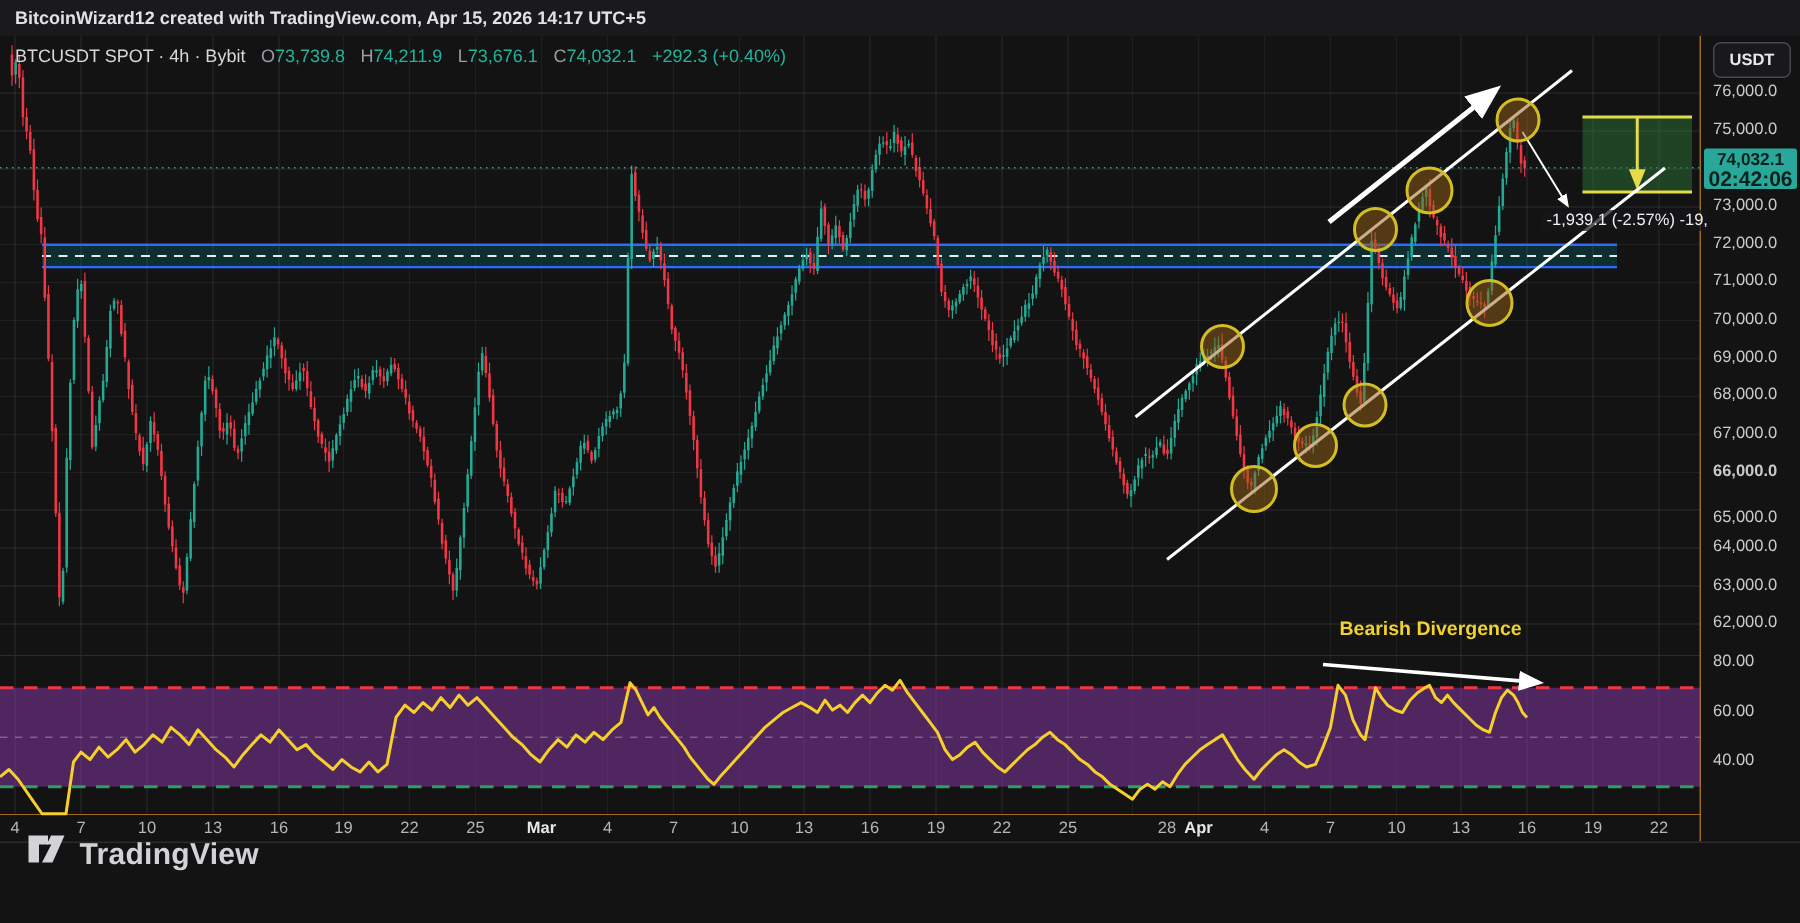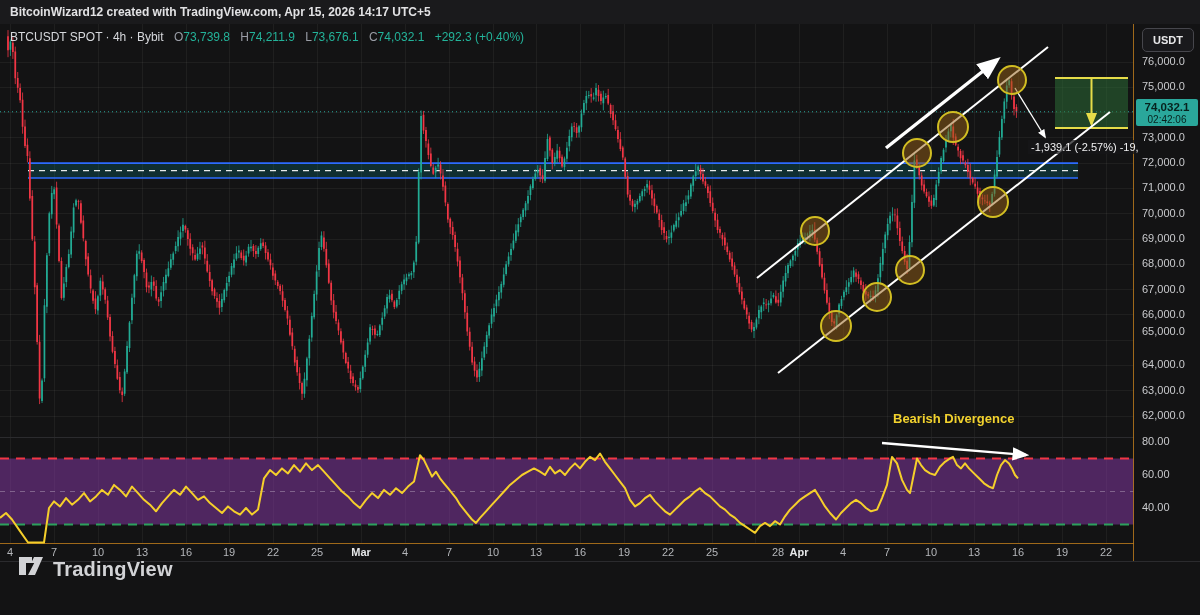--- a/index.html
+++ b/index.html
@@ -18,21 +18,21 @@
   .pa-label{position:absolute;left:8px;font-size:11px;color:#c9cacd;white-space:nowrap;}
   .time-axis{position:absolute;left:0;top:545px;width:1134px;height:16px;z-index:4;}
   .ta-label{position:absolute;top:1px;font-size:11px;color:#b4b6ba;transform:translateX(-50%);white-space:nowrap;}
   .ta-label.bold{font-weight:bold;color:#e6e7e9;}
   .currency-btn{position:absolute;left:1142px;top:28px;width:50px;height:22px;background:#19191c;
                 border:1px solid #46464c;border-radius:5px;color:#e8e8ea;font-size:11px;font-weight:bold;
                 text-align:center;line-height:22px;z-index:7;cursor:pointer;}
   .price-badge{position:absolute;left:1136px;width:62px;height:27px;border-radius:2px;z-index:7;
                text-align:center;color:#07211d;}
   .price-badge .p{font-size:11.5px;font-weight:bold;line-height:14px;padding-top:1px;}
-  .price-badge .t{font-size:10px;font-weight:normal;line-height:11px;}
+  .price-badge .t{font-size:14px;font-weight:bold;line-height:11px;}
   .measure-label{position:absolute;z-index:6;font-size:11px;color:#f0f0f2;background:rgba(22,22,25,0.72);
                  padding:1px 3px;white-space:nowrap;width:104px;overflow:hidden;}
   .bearish-label{position:absolute;z-index:6;font-size:13px;font-weight:bold;color:#f2d22e;white-space:nowrap;}
   .footer{position:absolute;left:18px;top:553px;display:flex;align-items:flex-end;z-index:6;cursor:pointer;}
   .footer .tv-name{color:#d2d3d6;font-size:20px;font-weight:bold;margin-left:9px;letter-spacing:.2px;}
 </style>
 </head>
 <body>
 
 <div class="screen">
@@ -160,22 +160,22 @@
   <div class="price-axis" id="price-axis">
       <div class="pa-label" style="top: 31px;">76,000.0</div>
       <div class="pa-label" style="top: 56.2857px;">75,000.0</div>
       <div class="pa-label" style="top: 106.857px; text-align: right;">73,000.0</div>
       <div class="pa-label" style="top: 132.143px;">72,000.0</div>
       <div class="pa-label" style="top: 157.429px;">71,000.0</div>
       <div class="pa-label" style="top: 182.714px;">70,000.0</div>
       <div class="pa-label" style="top: 208px;">69,000.0</div>
       <div class="pa-label" style="top: 233.286px;">68,000.0</div>
       <div class="pa-label" style="top: 258.571px;">67,000.0</div>
-      <div class="pa-label" style="top: 283.857px;">66,000.0</div>
-      <div class="pa-label" style="top: 301px;">65,000.0</div>
+      <div class="pa-label" style="top: 283.857px; font-weight: bold;">66,000.0</div>
+      <div class="pa-label" style="top: 315px;">65,000.0</div>
       <div class="pa-label" style="top: 334.429px;">64,000.0</div>
       <div class="pa-label" style="top: 359.714px;">63,000.0</div>
       <div class="pa-label" style="top: 385px;">62,000.0</div>
       <div class="pa-label" style="top: 411px;">80.00</div>
       <div class="pa-label" style="top: 444px; text-align: right;">60.00</div>
       <div class="pa-label" style="top: 477px;">40.00</div>
     </div>
 
   <div class="price-badge" id="price-badge" style="top: 98.7598px; background: rgb(42, 167, 155);">
     <div class="p">74,032.1</div>

